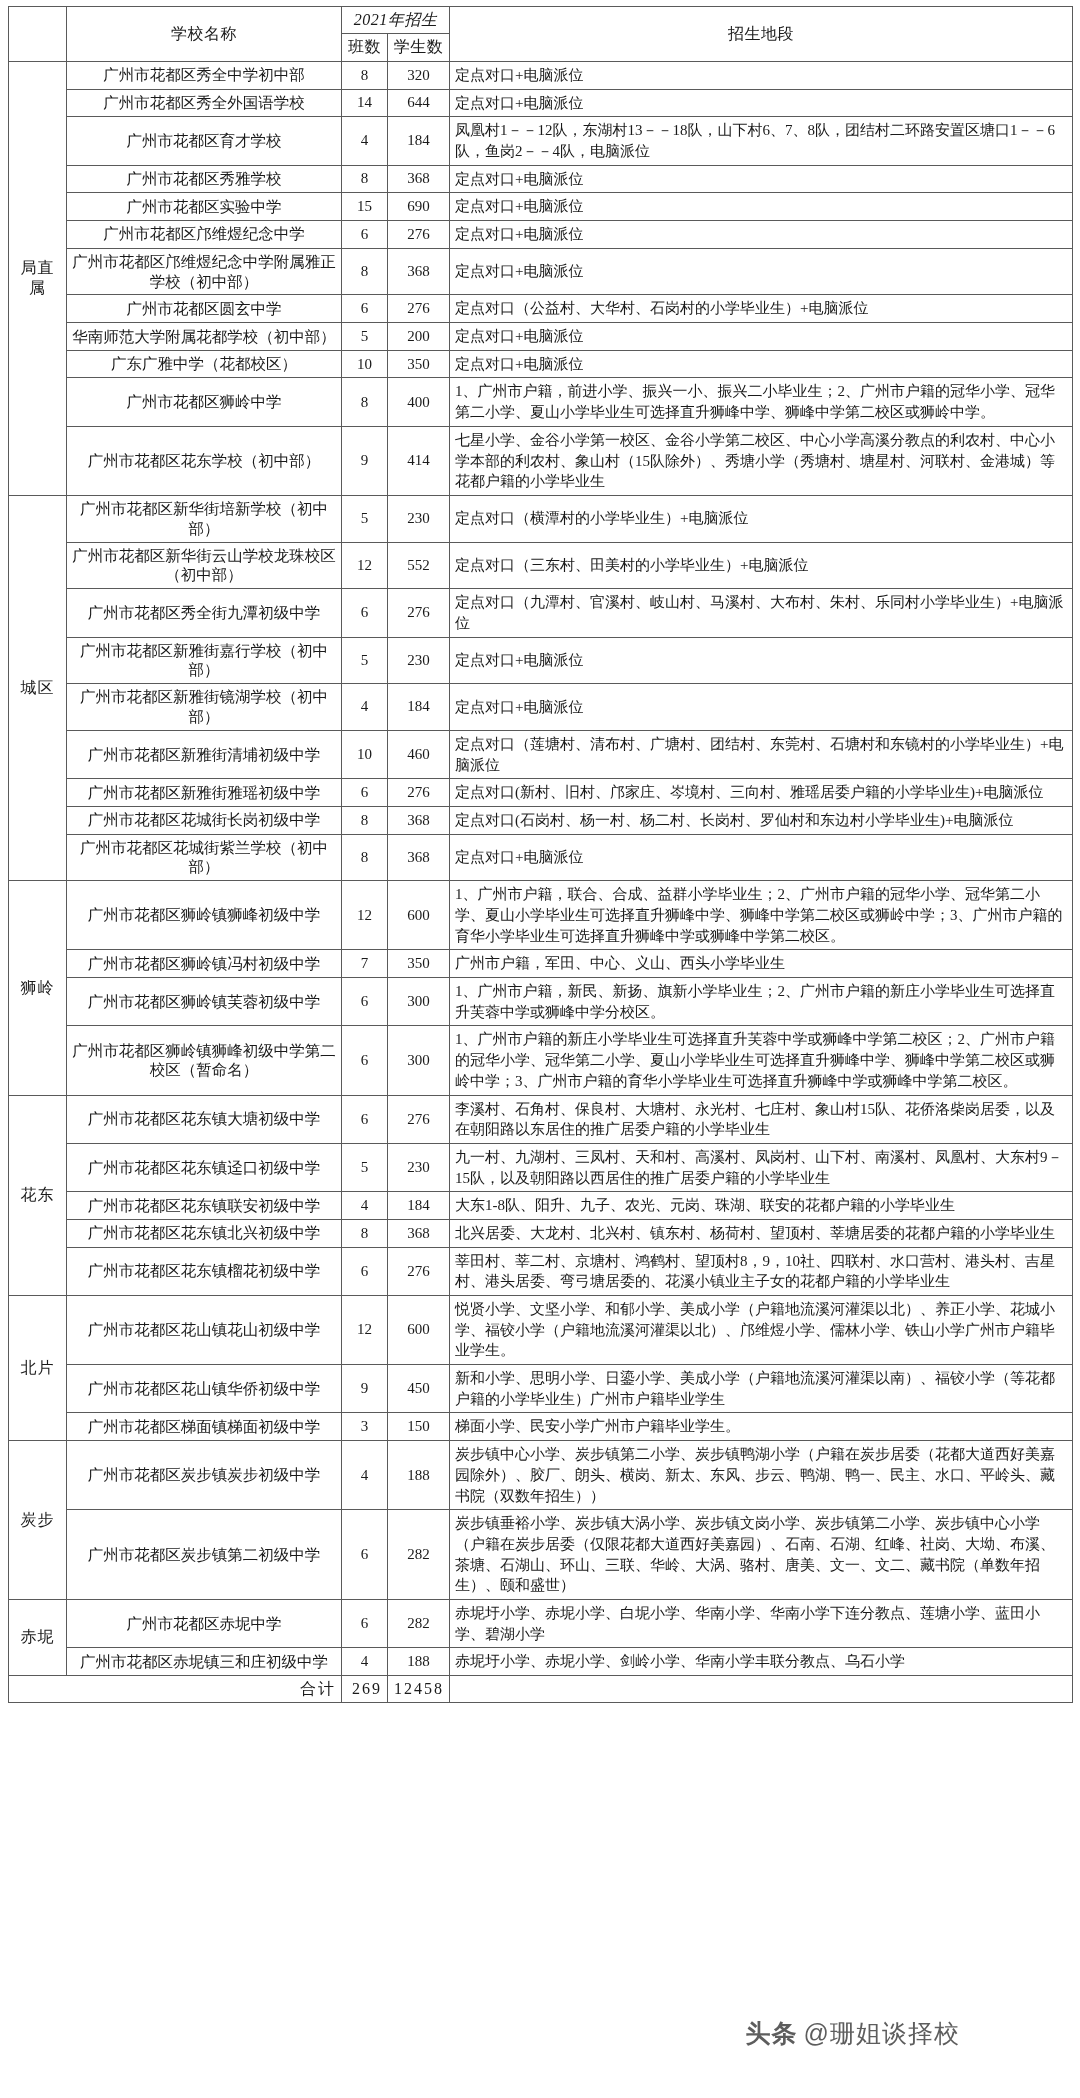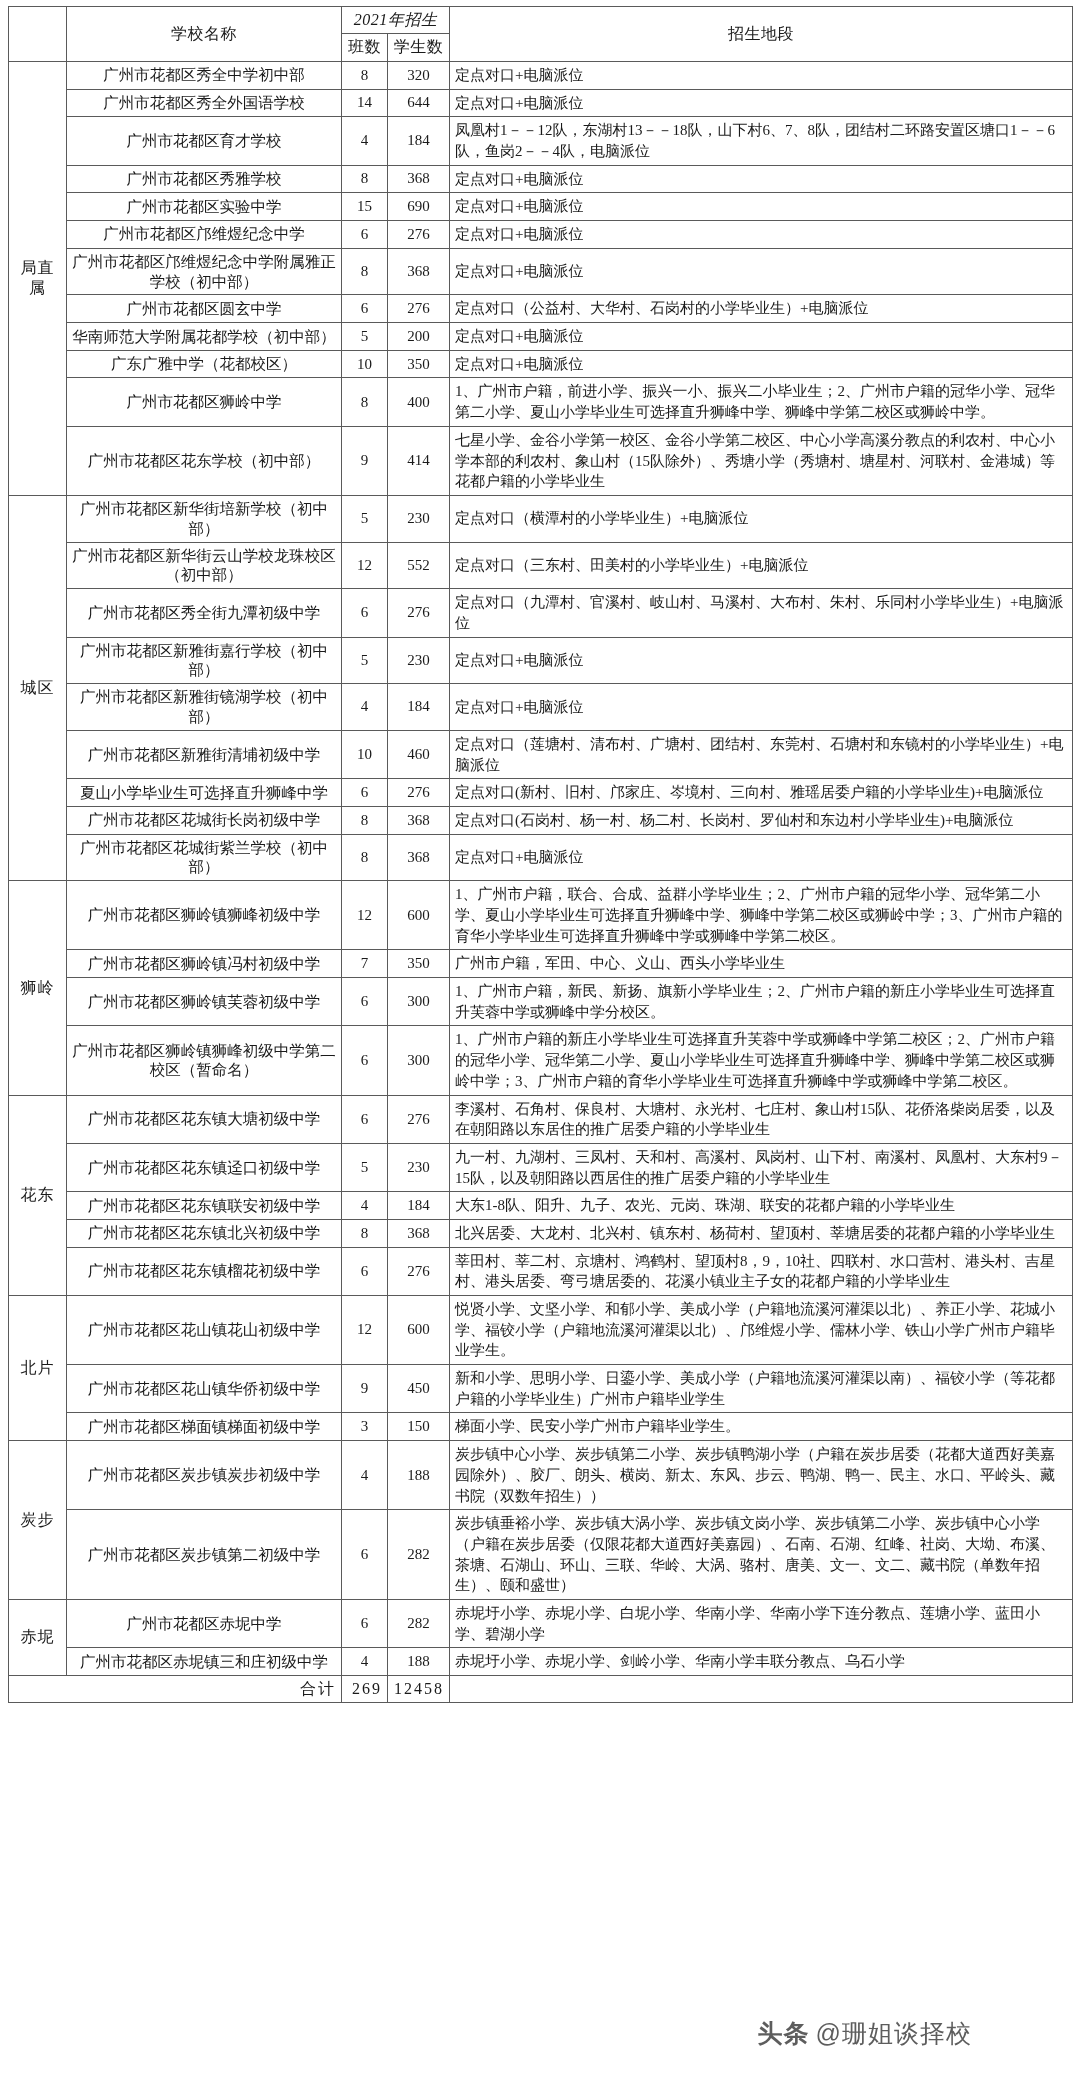--- a/index.html
+++ b/index.html
@@ -71,21 +71,21 @@
     margin-top: 25px;
   }
   tr.total td {
     text-align: right;
     font-size: 16px;
     letter-spacing: 2px;
   }
   .hdr-year { text-align:center;font-style:italic; }
   .watermark {
     position: absolute;
-    right: 8px;
+    right: 20px;
     bottom: 48px;
     font-size: 25px;
     font-family: "Liberation Sans", sans-serif;
     color: #3a3a3a;
     opacity: 0.82;
     letter-spacing: 1px;
     white-space: nowrap;
     pointer-events: none;
   }
   .wm-logo {
@@ -223,21 +223,21 @@
           <td class="num">184</td>
           <td class="zone">定点对口+电脑派位</td>
         </tr>
         <tr>
           <td class="school">广州市花都区新雅街清埔初级中学</td>
           <td class="num">10</td>
           <td class="num">460</td>
           <td class="zone">定点对口（莲塘村、清布村、广塘村、团结村、东莞村、石塘村和东镜村的小学毕业生）+电脑派位</td>
         </tr>
         <tr>
-          <td class="school">夏山小学毕业生可选择直升狮峰中学</td>
+          <td class="school">广州市花都区新雅街雅瑶初级中学</td>
           <td class="num">6</td>
           <td class="num">276</td>
           <td class="zone">定点对口(新村、旧村、邝家庄、岑境村、三向村、雅瑶居委户籍的小学毕业生)+电脑派位</td>
         </tr>
         <tr>
           <td class="school">广州市花都区花城街长岗初级中学</td>
           <td class="num">8</td>
           <td class="num">368</td>
           <td class="zone">定点对口(石岗村、杨一村、杨二村、长岗村、罗仙村和东边村小学毕业生)+电脑派位</td>
         </tr>

